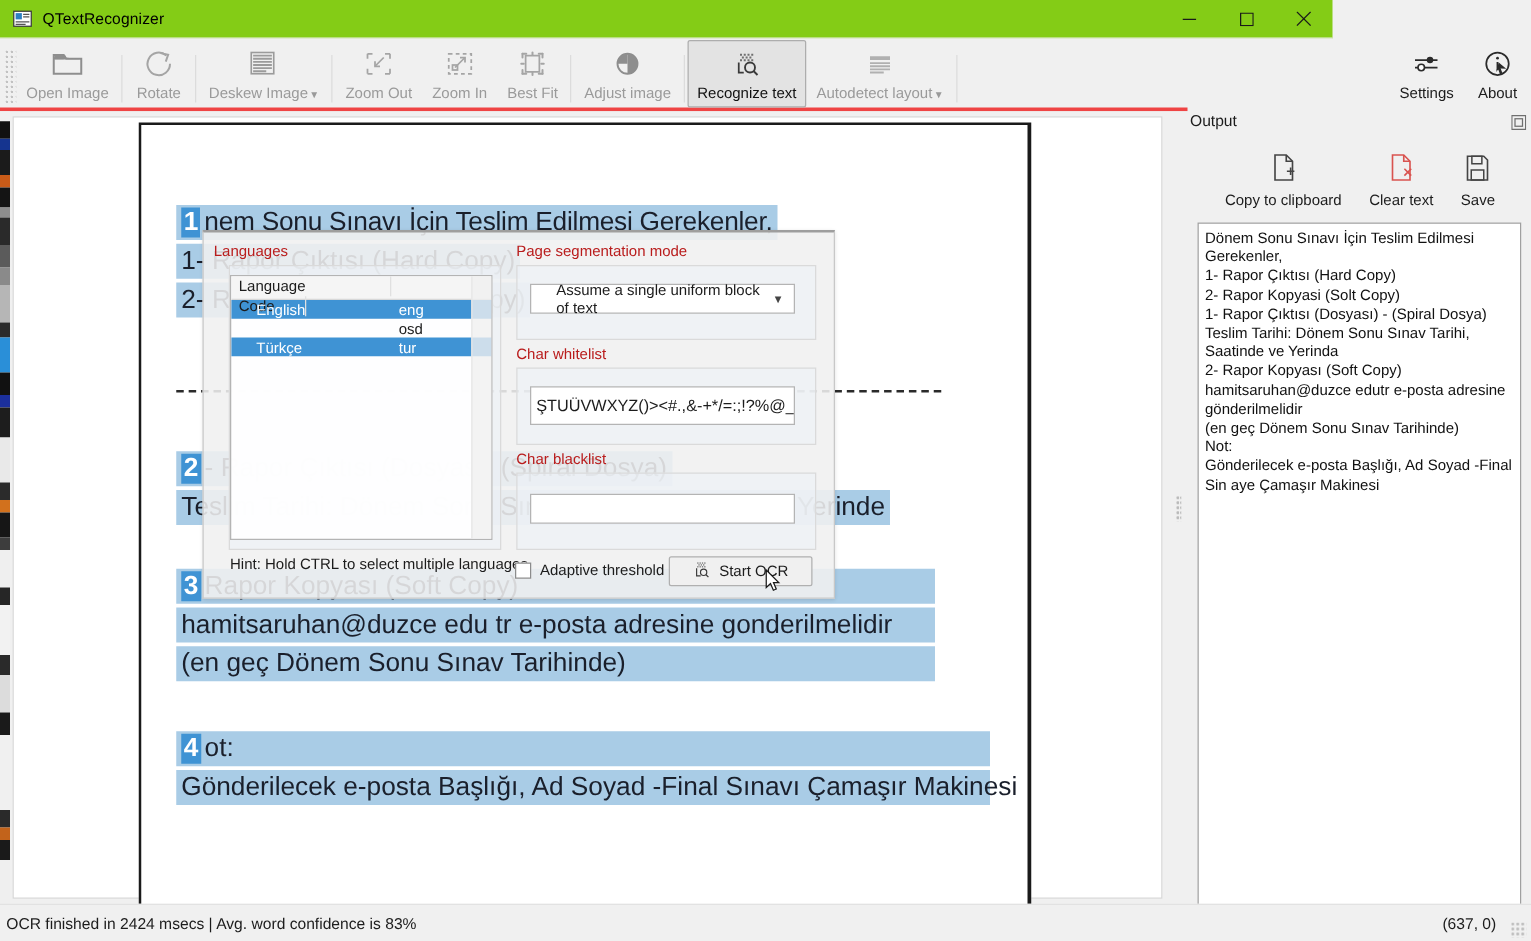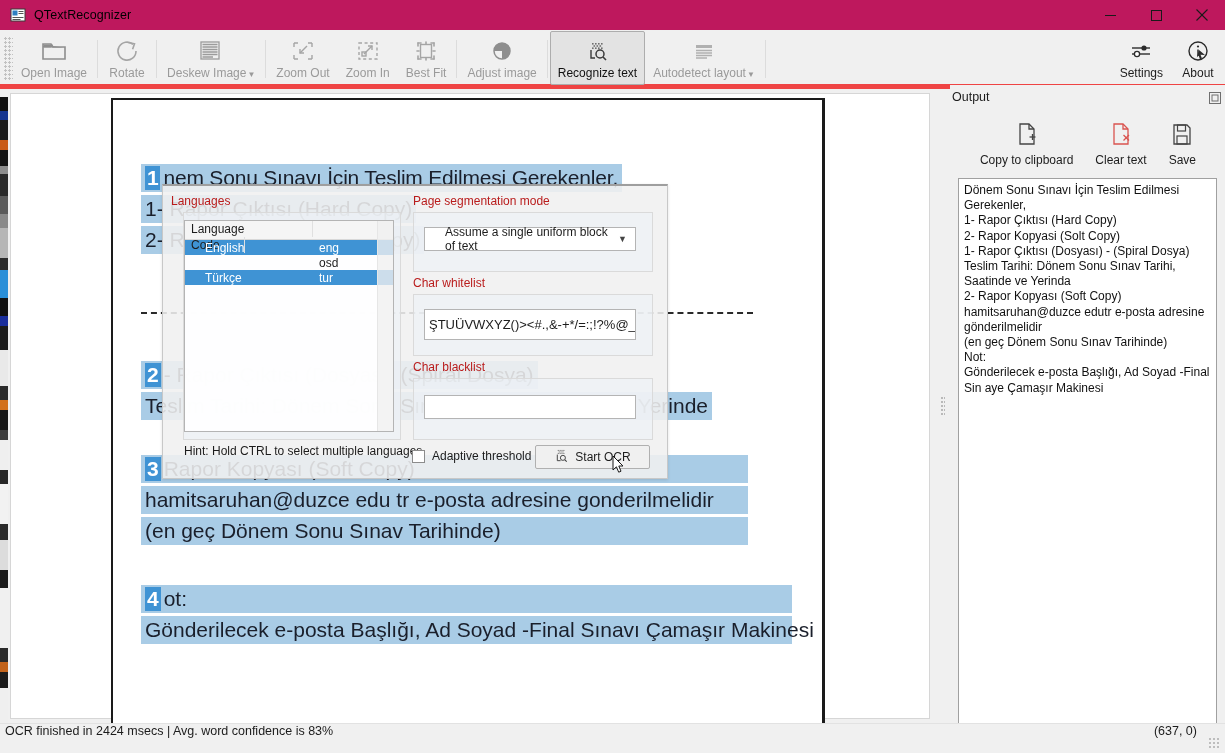--- a/index.html
+++ b/index.html
@@ -13,22 +13,22 @@
     background: #f0f0f0;
   }
   #app {
     position: relative;
     width: 1225px; height: 753px;
     background: #f0f0f0;
   }
 
   
   #titlebar {
-    position: absolute; left: 0; top: 0; width: 1225px; height: 31px;
-    background: #be185d;
+    position: absolute; left: 0; top: 0; width: 1066px; height: 31px;
+    background: #84cc16;
     display: flex; align-items: center;
     border-bottom: 1px solid #f0f0f0;
   }
   #titlebar .app-icon {
     width: 16px; height: 16px; margin-left: 10px; margin-right: 8px;
     position: relative; flex: none;
   }
   #titlebar .app-title {
     font-size: 12.5px; color: #000; letter-spacing: 0.1px;
   }
@@ -37,22 +37,22 @@
     width: 46px; height: 31px;
     display: flex; align-items: center; justify-content: center;
     font-size: 12px; color: #000;
   }
   #wincontrols .wb svg { display: block; }
 
   
   #toolbar {
     position: absolute; left: 0; top: 31px; width: 1225px; height: 58px;
     background: #f0f0f0;
-    display: flex; align-items: flex-start;
-    border-bottom: 5px solid #ef4444;
+    display: flex; align-items: center;
+    border-bottom: 3px solid #ef4444;
   }
   .tb-grip {
     width: 9px; height: 44px; margin-top: 6px; margin-left: 4px;
     background-image: radial-gradient(circle at 1.5px 1.5px, #b9b9b9 1px, transparent 1.2px);
     background-size: 4px 4px;
     opacity: .85;
   }
   .tb-btn {
     height: 54px; min-width: 54px;
     padding: 4px 7px 3px 7px;
@@ -211,21 +211,21 @@
     font-size: 12px; line-height: 15.2px;
     color: #111;
     overflow: hidden;
     white-space: pre-wrap;
   }
 
   
   #statusbar {
     position: absolute; left: 0; bottom: 0; width: 1225px; height: 30px;
     background: #f0f0f0; border-top: 1px solid #e2e2e2;
-    display: flex; align-items: flex-start;
+    display: flex; align-items: center;
   }
   #status-left { margin-left: 5px; font-size: 12.5px; }
   #status-right { margin-left: auto; margin-right: 28px; font-size: 12.5px; }
   #status-grip {
     position: absolute; right: 4px; bottom: 3px; width: 12px; height: 12px;
     background-image: radial-gradient(circle at 1.2px 1.2px, #bdbdbd 1px, transparent 1.3px);
     background-size: 4px 4px;
   }
 </style>
 </head>

